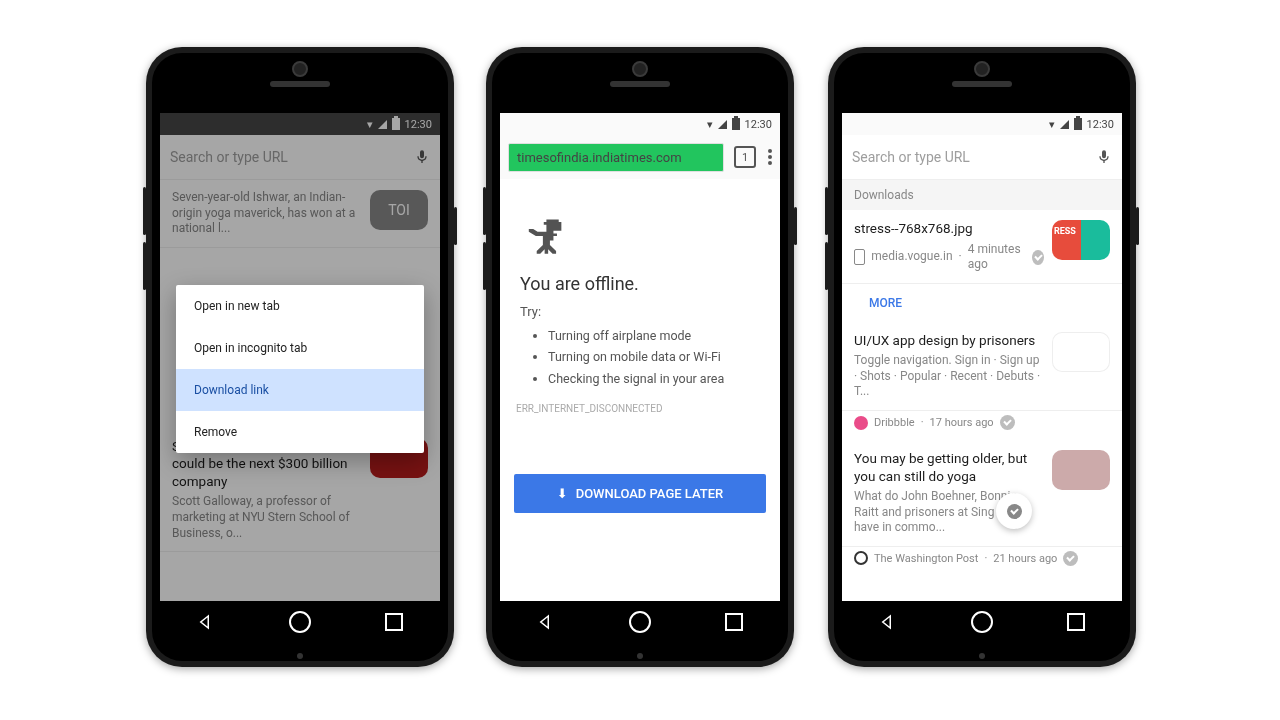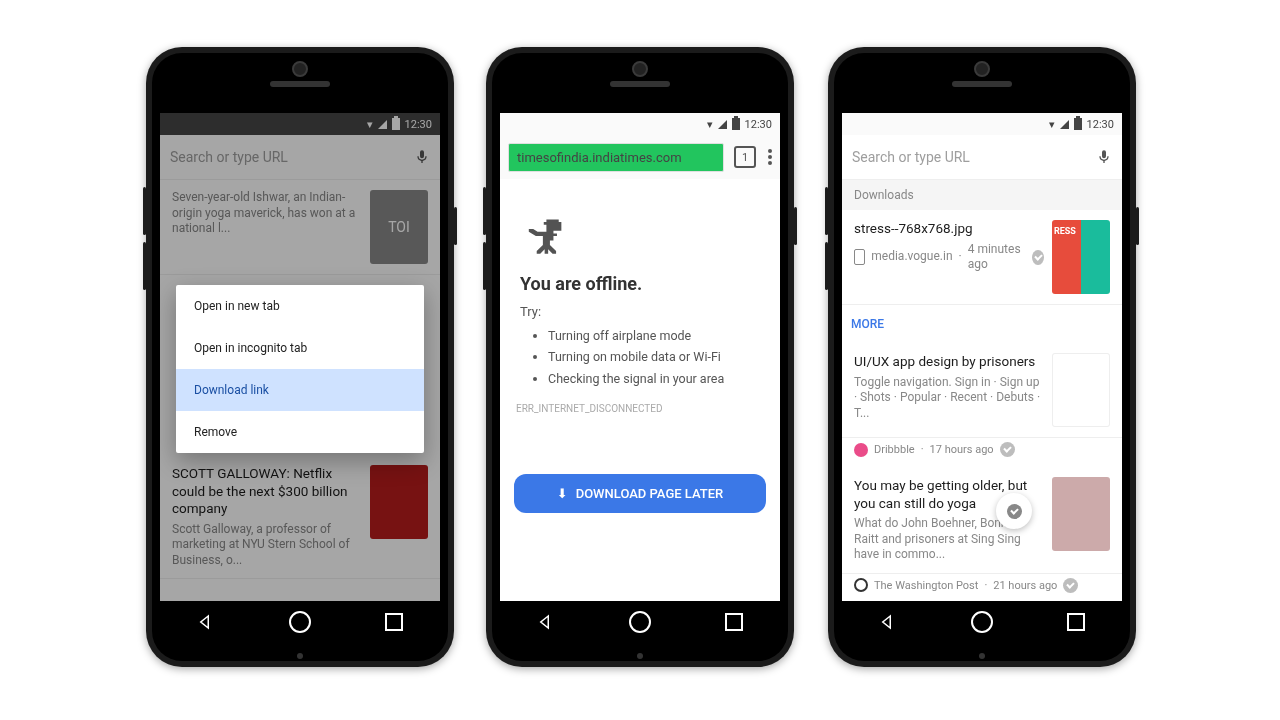--- a/index.html
+++ b/index.html
@@ -23,39 +23,39 @@
   .batt{width:8px;height:12px;background:currentColor;position:relative}
   .batt::before{content:"";position:absolute;top:-2px;left:2px;width:4px;height:2px;background:currentColor}
   .omni{display:flex;align-items:center;height:44px;background:#fff;border-bottom:1px solid #eee;padding:0 10px;color:#9e9e9e;font-size:14px}
   .omni .url{flex:1}
   .omni .mic{width:16px;height:16px}
   .scrim{position:absolute;inset:0;background:rgba(0,0,0,.35)}
   .card{background:#fff;padding:10px 12px;border-bottom:1px solid #eee;display:flex}
   .card .txt{flex:1;min-width:0}
   .card .title{font-size:13.5px;color:#1d1d1d;line-height:1.3;margin-bottom:4px}
   .card .snip{font-size:12px;color:#888;line-height:1.3}
-  .card .thumb{width:58px;height:74px;background:#ddd;margin-left:8px;flex-shrink:0;border-radius:3px}
+  .card .thumb{width:58px;height:40px;background:#ddd;margin-left:8px;flex-shrink:0;border-radius:10px}
   .meta{font-size:11px;color:#888;padding:4px 12px 10px;display:flex;align-items:center;gap:6px}
   .menu{position:absolute;left:16px;right:16px;top:172px;background:#fff;border-radius:2px;box-shadow:0 8px 24px rgba(0,0,0,.3)}
   .menu .item{padding:14px 18px;font-size:12px;color:#222}
   .menu .item.sel{background:#cfe2ff;color:#1a4fa3}
   .toolbar{height:44px;display:flex;align-items:center;padding:0 8px;background:#fafafa}
   .toolbar .addr{flex:1;background:#22c55e;border:1px solid #e0e0e0;border-radius:2px;padding:6px 8px;font-size:13px;color:#444;margin-right:10px}
   .toolbar .tabbox{width:18px;height:18px;border:2px solid #555;border-radius:3px;display:flex;align-items:center;justify-content:center;font-size:11px;color:#555;margin-right:12px}
   .dots{display:flex;flex-direction:column;gap:2px}
   .dots span{width:4px;height:4px;border-radius:50%;background:#555}
   .offline{padding:36px 20px 0;color:#333}
-  .offline h2{margin:14px 0 10px;font-size:18px;font-weight:700;color:#333}
+  .offline h2{margin:14px 0 10px;font-size:18px;font-weight:400;color:#333}
   .offline .try{font-size:13px;color:#555}
   .offline ul{margin:6px 0 0;padding-left:28px;font-size:12.5px;color:#555;line-height:1.7}
   .errcode{font-size:10px;color:#aaa;padding:14px 16px}
-  .dlbtn{margin:46px 14px 0;background:#3b78e7;color:#fff;text-align:center;padding:12px 0;font-size:13px;font-weight:500;border-radius:12px}
+  .dlbtn{margin:46px 14px 0;background:#3b78e7;color:#fff;text-align:center;padding:12px 0;font-size:13px;font-weight:500;border-radius:2px}
   .dlbtn .arrow{display:inline-block;margin-right:8px}
   .section-hdr{background:#f5f5f5;padding:8px 12px;font-size:12px;color:#888}
-  .more{color:#3b78e7;font-size:12px;font-weight:500;padding:12px 9px;background:#fff}
+  .more{color:#3b78e7;font-size:12px;font-weight:500;padding:12px 27px;background:#fff}
   .dino{width:44px;height:44px;position:relative}
   .dino svg{width:44px;height:44px}
   .badge{width:15px;height:15px;border-radius:50%;background:#bdbdbd;display:inline-flex;align-items:center;justify-content:center}
   .badge::after{content:"";width:5px;height:3px;border-left:2px solid #fff;border-bottom:2px solid #fff;transform:rotate(-45deg);margin-top:-2px}
   .srclogo{width:14px;height:14px;border-radius:50%;background:#666;flex-shrink:0}
   .srclogo.red{background:#ea4c89}
   .srclogo.wp{background:#fff;border:2px solid #333;width:10px;height:10px}
   .thumb.stress{background:linear-gradient(90deg,#e74c3c 50%,#1abc9c 50%);position:relative;color:#fff;font-size:9px;font-weight:700}
   .thumb.stress::after{content:"RESS";position:absolute;left:2px;top:6px}
   .thumb.uix{background:#fff;box-shadow:inset 0 0 0 1px #eee}

